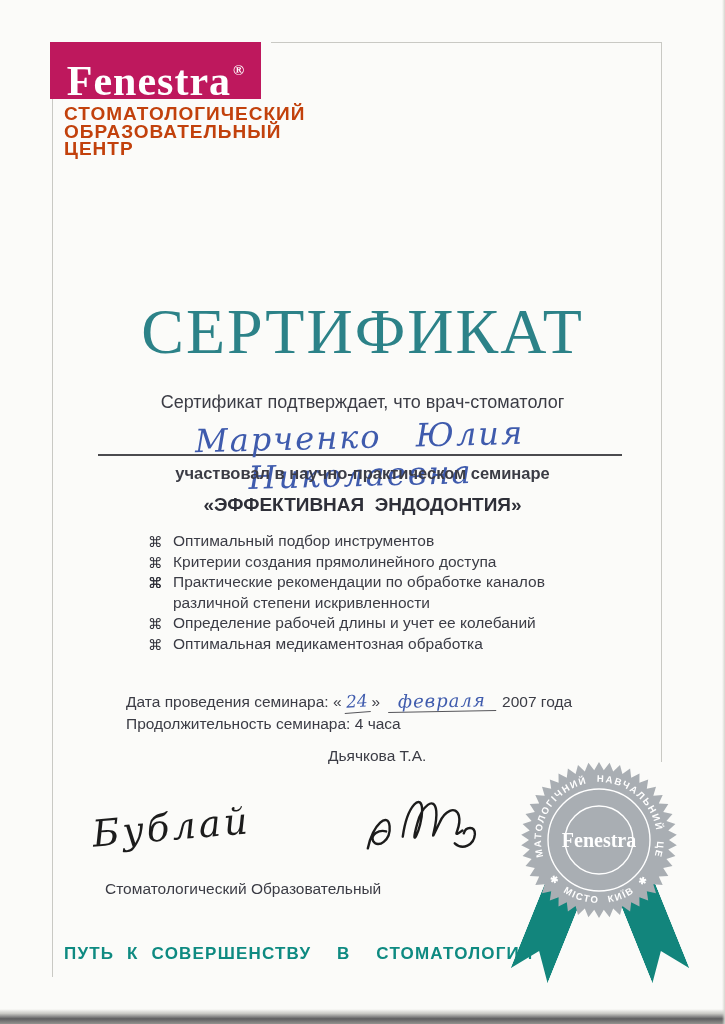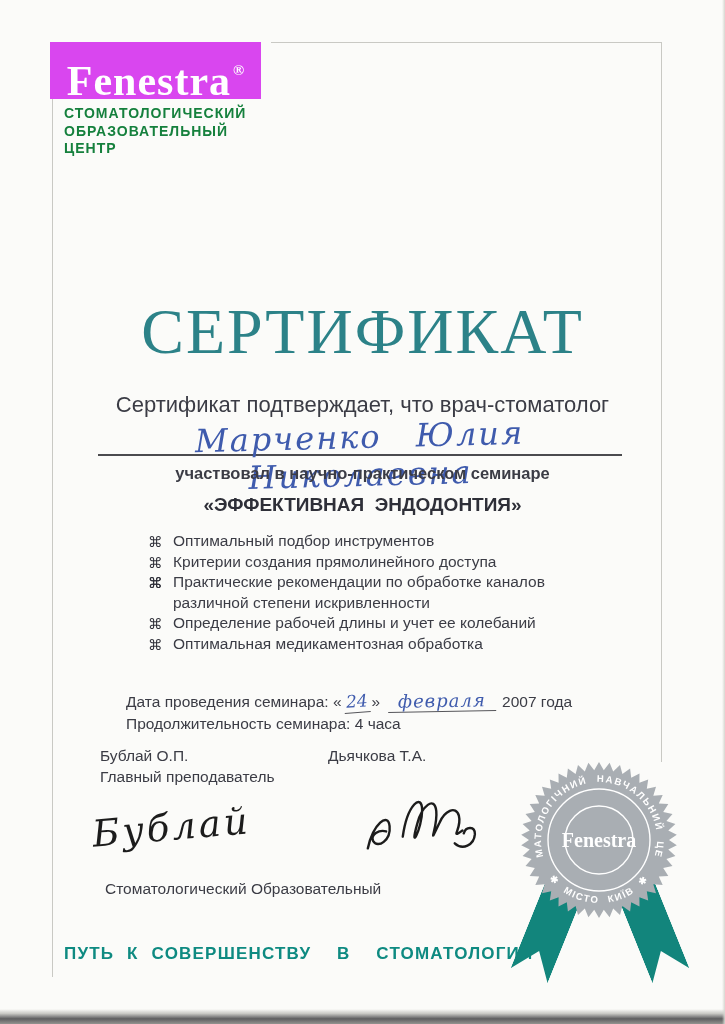--- a/index.html
+++ b/index.html
@@ -4,33 +4,33 @@
 <style>
   html,body{margin:0;padding:0;background:#e9e7e2;}
   .page{position:relative;width:725px;height:1024px;background:#fbfbf9;overflow:hidden;
         font-family:"Liberation Sans",sans-serif;color:#3b3c45;}
   .abs{position:absolute;}
   .rule{position:absolute;background:#c9c9c4;}
   #rule-left{left:52px;top:42px;width:1px;height:935px;}
   #rule-top{left:271px;top:42px;width:390px;height:1px;}
   #rule-right{left:661px;top:42px;width:1px;height:720px;}
 
-  .logo-box{left:50px;top:42px;width:211px;height:57px;background:#d946ef;
+  .logo-box{left:50px;top:42px;width:211px;height:57px;background:#be185d;
             text-align:center;line-height:56px;}
   .logo-text{font-family:"Liberation Serif","DejaVu Serif",serif;font-weight:bold;
              font-size:42px;color:#ffffff;letter-spacing:1px;}
   .logo-reg{font-family:"Liberation Serif",serif;font-weight:bold;font-size:15px;color:#ffffff;
             vertical-align:20px;margin-left:2px;}
-  .org-block{left:64px;top:105px;font-weight:bold;font-size:14px;line-height:17.5px;
-             letter-spacing:1px;color:#15803d;}
+  .org-block{left:64px;top:105px;font-weight:bold;font-size:19px;line-height:17.5px;
+             letter-spacing:1px;color:#c2410c;}
 
   .cert-title{left:0;top:300px;width:100%;text-align:center;
               font-family:"Liberation Serif","DejaVu Serif",serif;font-weight:normal;
               font-size:64px;line-height:1;letter-spacing:2px;color:#2c8288;}
-  .intro{left:0;top:392px;width:100%;text-align:center;font-size:22px;}
+  .intro{left:0;top:392px;width:100%;text-align:center;font-size:18px;}
 
   .name-line{left:98px;top:418px;width:524px;height:36px;border-bottom:2px solid #4b4b4f;
              text-align:center;}
   .hand-name{display:inline-block;font-family:"DejaVu Serif",serif;font-style:italic;
              font-size:32px;color:#3f5bad;letter-spacing:2px;word-spacing:22px;
              transform:rotate(-1.5deg);}
 
   .participation{left:0;top:464px;width:100%;text-align:center;font-size:16.5px;font-weight:bold;}
   .seminar-title{left:0;top:494px;width:100%;text-align:center;font-weight:bold;
                  font-size:19px;white-space:pre;color:#2e2f38;}
@@ -131,24 +131,20 @@
     </ul>
 
   <div class="abs date-block">
     <div>
       <span>Дата проведения семинара:</span>
       <span>«</span><span class="hand hand-day">24</span><span>»</span><span class="hand hand-month">февраля</span><span>2007 года</span>
     </div>
     <div>Продолжительность семинара: 4 часа</div>
   </div>
 
-  <div class="abs sig-col" id="sig-col-left">
-    <div>Бублай О.П.</div>
-    <div>Главный преподаватель</div>
-  </div>
   <div class="abs sig-col" id="sig-col-right">
     <div>Дьячкова Т.А.</div>
   </div>
 
   <div class="abs sig-hand-left">Бублай</div>
 
   <svg class="abs" id="sig-svg-right" width="140" height="84" viewBox="0 0 140 84">
     <g fill="none" stroke="#1c1c1c" stroke-width="2.4" stroke-linecap="round" transform="rotate(-6 70 42)">
       <path d="M8 56 C16 32 32 22 32 36 C32 50 18 58 14 49 C12 43 21 38 28 41"></path>
       <path d="M44 48 C52 16 68 6 66 24 C64 42 48 66 60 36 C66 20 80 10 80 26 C80 42 66 64 82 38 C88 27 100 22 102 33 C104 46 90 56 104 48"></path>

